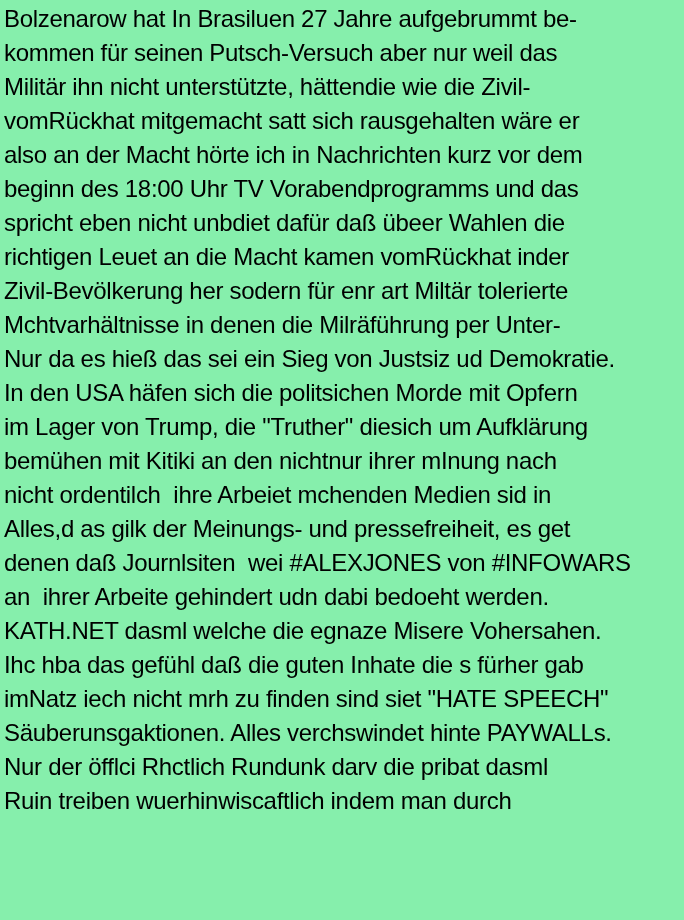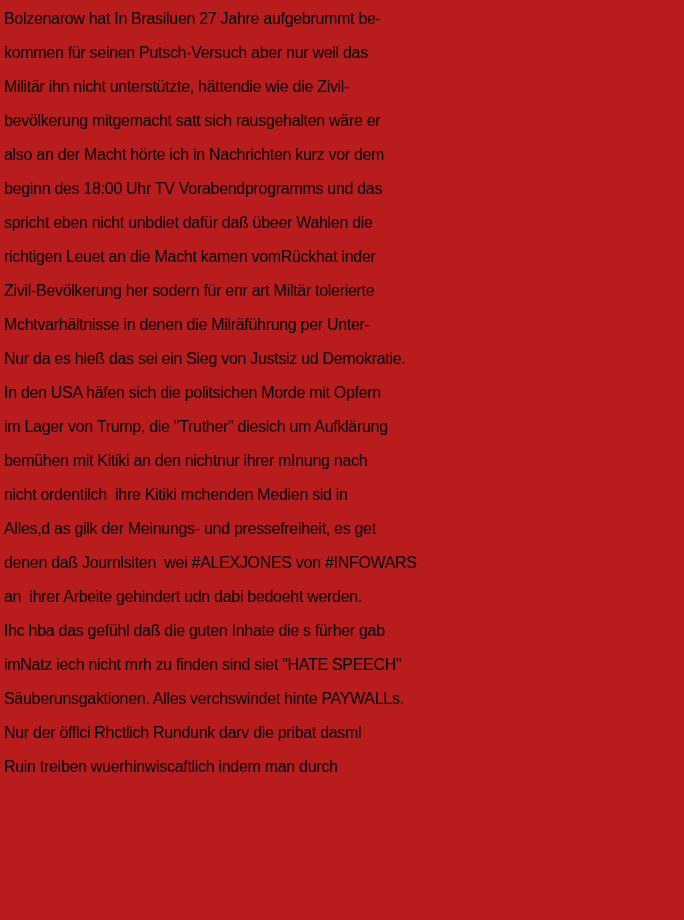--- a/index.html
+++ b/index.html
@@ -10,53 +10,54 @@
   body {
     width: 684px;
     height: 920px;
     overflow: hidden;
   }
   .document {
     box-sizing: border-box;
     width: 684px;
     height: 920px;
     padding: 2px 0 0 4px;
-    background: #b91c1c;
+    background: #86efac;
     color: #000000;
     font-family: "Liberation Sans", sans-serif;
-    font-size: 16px;
+    font-size: 24px;
     letter-spacing: -0.3px;
   }
   .text-line {
     white-space: pre;      
     line-height: 34px;
     height: 34px;
     overflow: visible;
   }
 </style>
 </head>
 <body>
 
 <div class="document" id="text-document">
     <div class="text-line">Bolzenarow hat In Brasiluen 27 Jahre aufgebrummt be-</div>
     <div class="text-line">kommen für seinen Putsch-Versuch aber nur weil das</div>
     <div class="text-line">Militär ihn nicht unterstützte, hättendie wie die Zivil-</div>
-    <div class="text-line">bevölkerung mitgemacht satt sich rausgehalten wäre er</div>
+    <div class="text-line">vomRückhat mitgemacht satt sich rausgehalten wäre er</div>
     <div class="text-line">also an der Macht hörte ich in Nachrichten kurz vor dem</div>
     <div class="text-line">beginn des 18:00 Uhr TV Vorabendprogramms und das</div>
     <div class="text-line">spricht eben nicht unbdiet dafür daß übeer Wahlen die</div>
     <div class="text-line">richtigen Leuet an die Macht kamen vomRückhat inder</div>
     <div class="text-line">Zivil-Bevölkerung her sodern für enr art Miltär tolerierte</div>
     <div class="text-line">Mchtvarhältnisse in denen die Milräführung per Unter-</div>
     <div class="text-line">Nur da es hieß das sei ein Sieg von Justsiz ud Demokratie.</div>
     <div class="text-line">In den USA häfen sich die politsichen Morde mit Opfern</div>
     <div class="text-line">im Lager von Trump, die "Truther" diesich um Aufklärung</div>
     <div class="text-line">bemühen mit Kitiki an den nichtnur ihrer mInung nach</div>
-    <div class="text-line">nicht ordentilch  ihre Kitiki mchenden Medien sid in</div>
+    <div class="text-line">nicht ordentilch  ihre Arbeiet mchenden Medien sid in</div>
     <div class="text-line">Alles,d as gilk der Meinungs- und pressefreiheit, es get</div>
     <div class="text-line">denen daß Journlsiten  wei #ALEXJONES von #INFOWARS</div>
     <div class="text-line">an  ihrer Arbeite gehindert udn dabi bedoeht werden.</div>
+    <div class="text-line">KATH.NET dasml welche die egnaze Misere Vohersahen.</div>
     <div class="text-line">Ihc hba das gefühl daß die guten Inhate die s fürher gab</div>
     <div class="text-line">imNatz iech nicht mrh zu finden sind siet "HATE SPEECH"</div>
     <div class="text-line">Säuberunsgaktionen. Alles verchswindet hinte PAYWALLs.</div>
     <div class="text-line">Nur der öfflci Rhctlich Rundunk darv die pribat dasml</div>
     <div class="text-line">Ruin treiben wuerhinwiscaftlich indem man durch</div>
   </div>
 
 </body></html>

